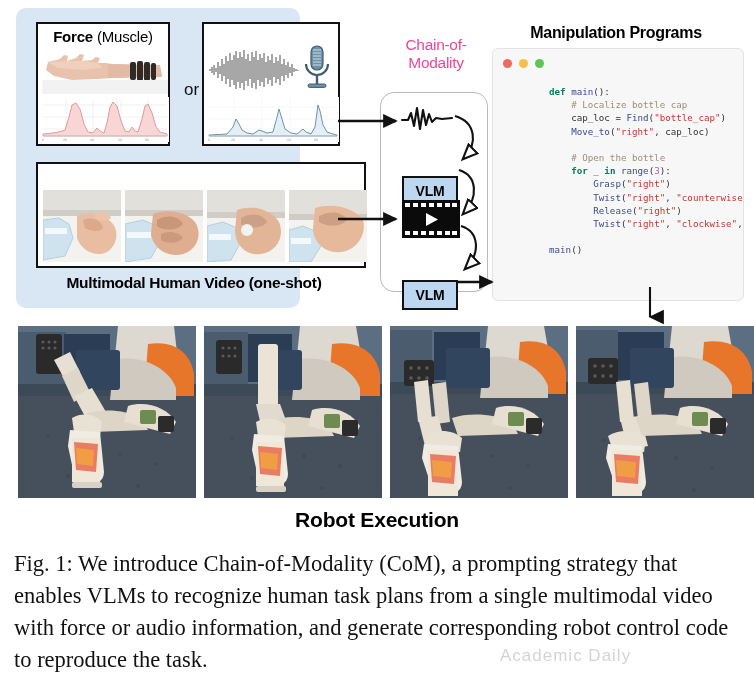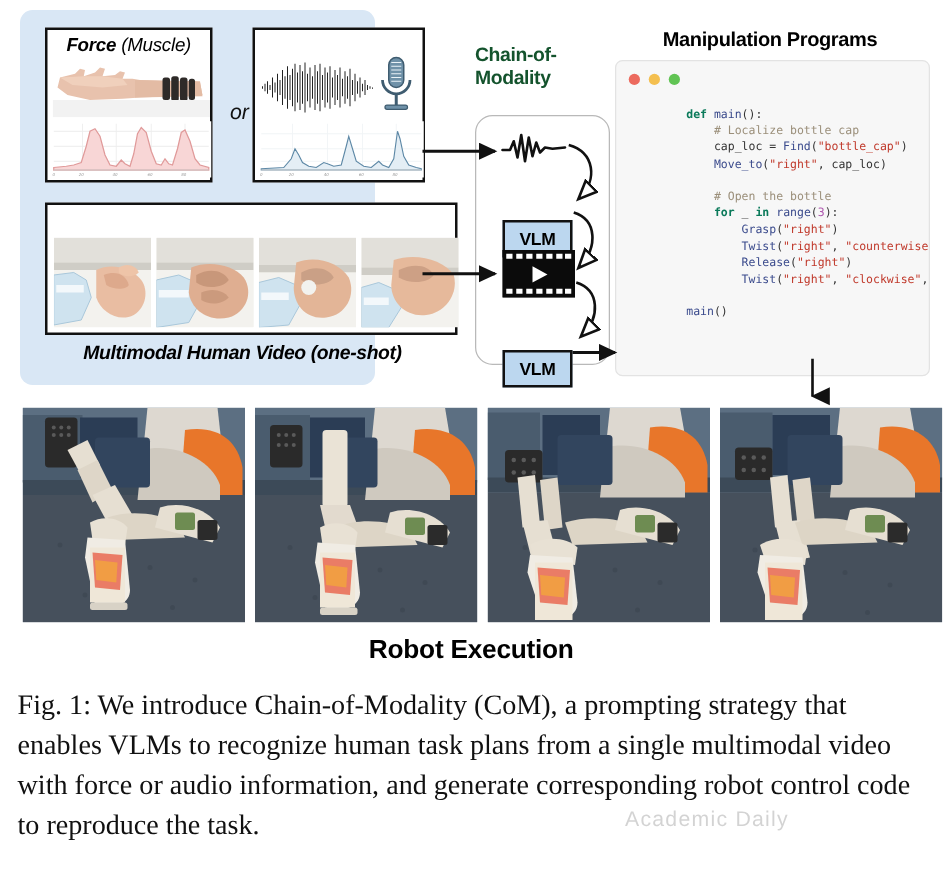--- a/index.html
+++ b/index.html
@@ -8,21 +8,21 @@
     width: 754px; height: 697px;
     background: #ffffff;
     font-family: "Liberation Sans", sans-serif;
     overflow: hidden;
   }
   #page { position: relative; width: 754px; height: 697px; background:#fff; }
 
   
   .blue-panel {
     position: absolute; left: 16px; top: 8px; width: 284px; height: 300px;
-    background: #d9e7f5; border-radius: 10px; font-style: italic;
+    background: #d9e7f5; border-radius: 10px;
   }
   .mod-box {
     position: absolute; background:#fff; border: 2.5px solid #111;
   }
   .mod-title {
     text-align:center; font-size: 15px; font-weight: 700; color:#000;
     padding-top: 5px; letter-spacing: -0.2px; line-height: 1.1;
   }
   .mod-title .light { font-weight: 400; }
   .or-label {
@@ -45,22 +45,22 @@
   .audio-plot-wrap { position:absolute; left:3px; bottom:2px; width:132px; height:45px; background:#fff; }
   .wave-wrap { position:absolute; left:4px; top:24px; width:96px; height:44px; }
   .mic-wrap { position:absolute; right:4px; top:20px; width:34px; height:48px; }
 
   
   .frames { position:absolute; left:5px; top:26px; display:flex; gap:4px; }
   .frame { width:78px; height:72px; overflow:hidden; position:relative; }
 
   
   .com-title {
-    position:absolute; left: 380px; top: 36px; width: 112px; 
-    font-size: 15.5px; font-weight:700; color:#14532d; line-height:1.15; letter-spacing:-0.3px;
+    position:absolute; left: 380px; top: 36px; width: 112px; text-align:center;
+    font-size: 15.5px; font-weight:400; color:#ec4899; line-height:1.15; letter-spacing:-0.3px;
   }
   .com-box {
     position:absolute; left: 380px; top: 92px; width: 108px; height: 200px;
     border: 1.6px solid #b9b9b9; border-radius: 14px; background: transparent;
   }
   .vlm-box {
     position:absolute; width: 56px; height: 30px; background:#bcd7ef;
     border: 2.2px solid #111; display:flex; align-items:center; justify-content:center;
     font-size: 14px; font-weight: 700; color:#000; letter-spacing:-0.2px;margin-top:28px;
   }

